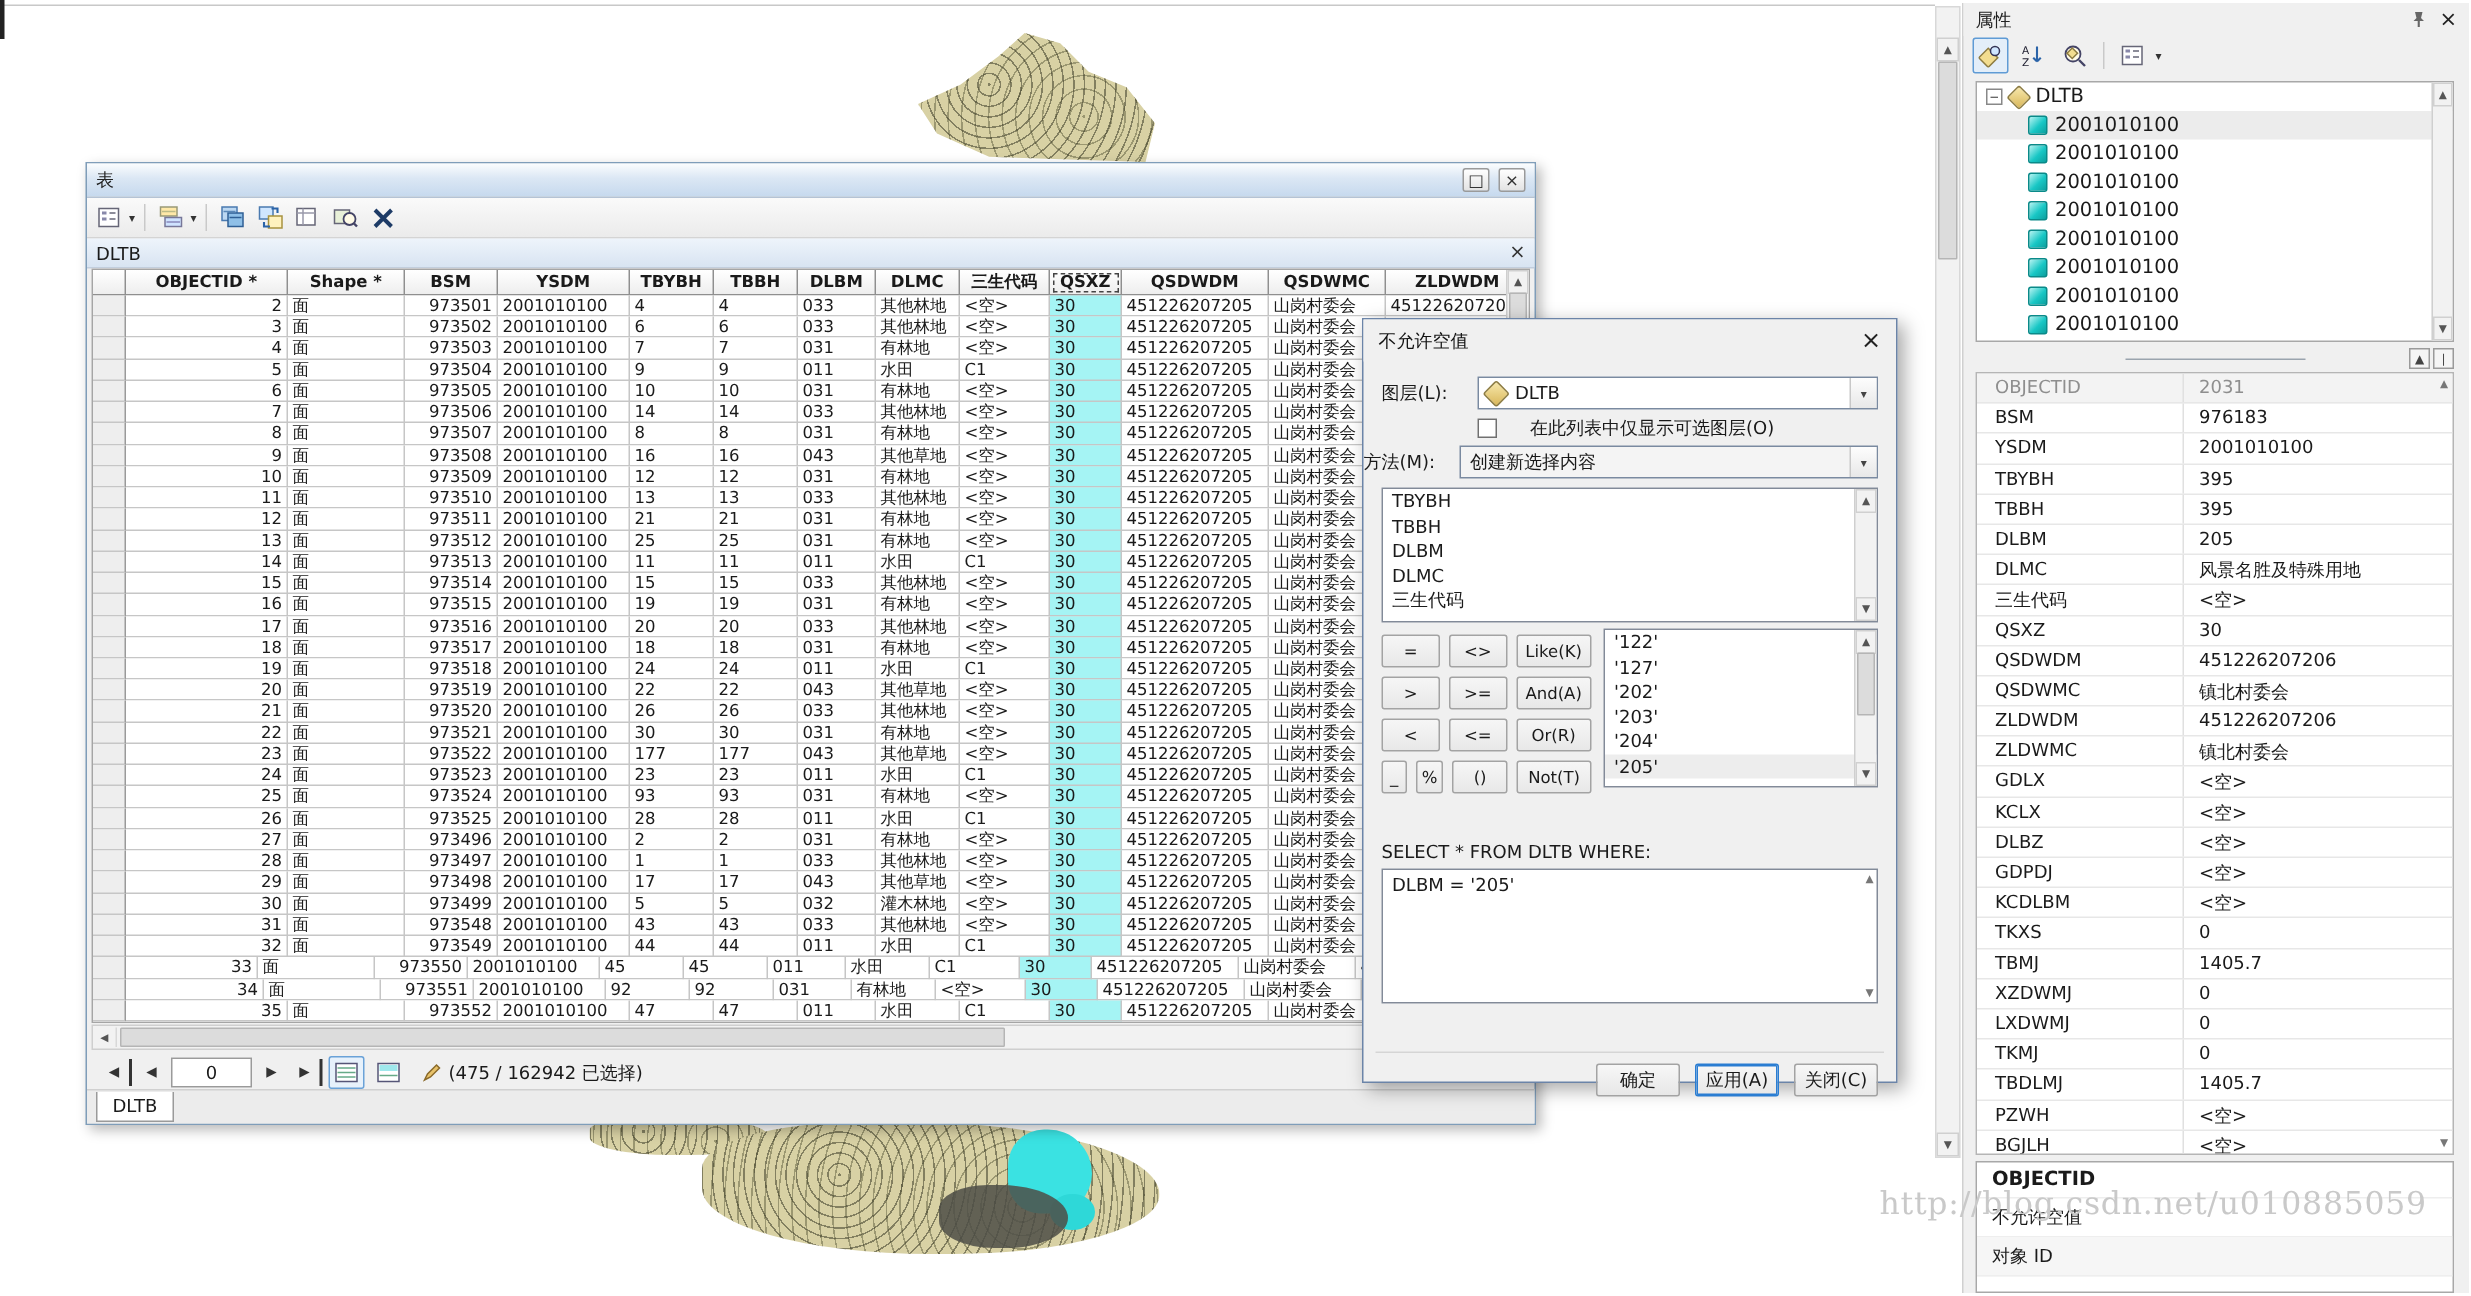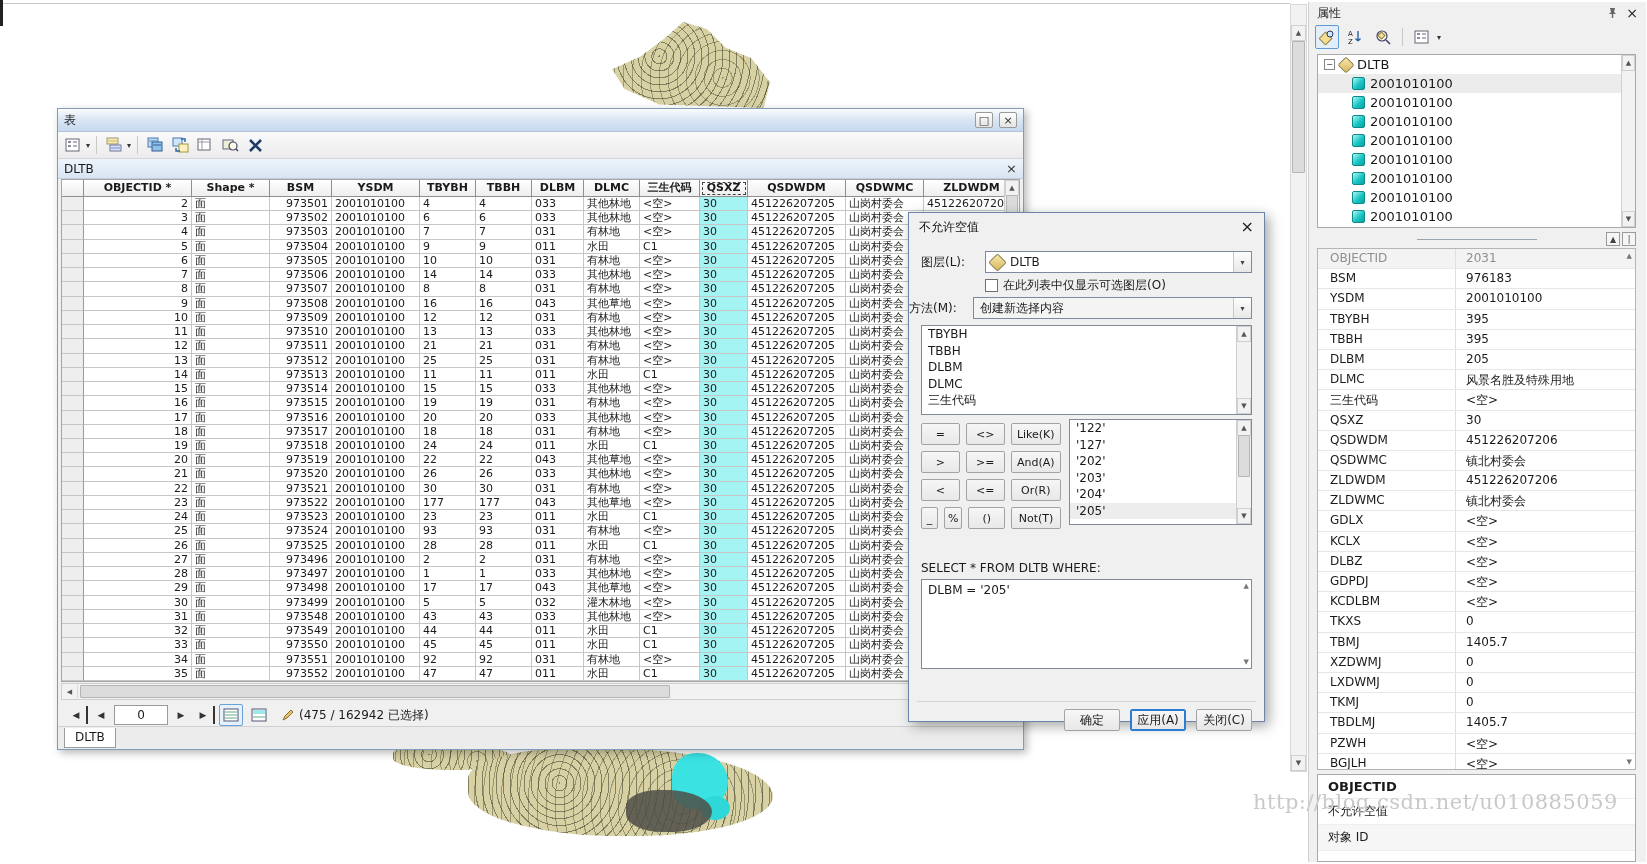--- a/index.html
+++ b/index.html
@@ -738,37 +738,37 @@
             <div class="td" style="width: 52px;">011</div>
             <div class="td" style="width: 56px;">水田</div>
             <div class="td" style="width: 60px;">C1</div>
             <div class="td cyan" style="width: 48px;">30</div>
             <div class="td" style="width: 98px;">451226207205</div>
             <div class="td" style="width: 78px;">山岗村委会</div>
             <div class="td" style="width: 96px;">451226207205</div>
           </div>
           <div class="tr">
             <div class="td sel" style="width: 22px;"></div>
-            <div class="td num" style="width: 108px;">33</div>
+            <div class="td num" style="width: 88px;">33</div>
             <div class="td" style="width: 78px;">面</div>
             <div class="td num" style="width: 62px;">973550</div>
             <div class="td" style="width: 88px;">2001010100</div>
             <div class="td" style="width: 56px;">45</div>
             <div class="td" style="width: 56px;">45</div>
             <div class="td" style="width: 52px;">011</div>
             <div class="td" style="width: 56px;">水田</div>
             <div class="td" style="width: 60px;">C1</div>
             <div class="td cyan" style="width: 48px;">30</div>
             <div class="td" style="width: 98px;">451226207205</div>
             <div class="td" style="width: 78px;">山岗村委会</div>
             <div class="td" style="width: 96px;">451226207205</div>
           </div>
           <div class="tr">
             <div class="td sel" style="width: 22px;"></div>
-            <div class="td num" style="width: 108px;">34</div>
+            <div class="td num" style="width: 92px;">34</div>
             <div class="td" style="width: 78px;">面</div>
             <div class="td num" style="width: 62px;">973551</div>
             <div class="td" style="width: 88px;">2001010100</div>
             <div class="td" style="width: 56px;">92</div>
             <div class="td" style="width: 56px;">92</div>
             <div class="td" style="width: 52px;">031</div>
             <div class="td" style="width: 56px;">有林地</div>
             <div class="td" style="width: 60px;">&lt;空&gt;</div>
             <div class="td cyan" style="width: 48px;">30</div>
             <div class="td" style="width: 98px;">451226207205</div>
@@ -847,21 +847,21 @@
 
   <div class="row" style="position:absolute;left:12px;right:12px;top:38px">
     <span style="width:64px">图层(L):</span>
     <div class="combo" style="flex:1;padding-left:5px;gap:6px">
       <span class="diamond"></span>
       <span>DLTB</span>
       <span class="dd">▾</span>
     </div>
   </div>
 
-  <div class="row" style="position:absolute;left:76px;top:64px;gap:5px">
+  <div class="row" style="position:absolute;left:76px;top:64px;gap:22px">
     <span style="width:11px;height:11px;background:#fff;border:1px solid #707070;flex:none"></span>
     <span>在此列表中仅显示可选图层(O)</span>
   </div>
 
   <div class="row" style="position:absolute;left:0;right:12px;top:84px">
     <span style="width:64px">方法(M):</span>
     <div class="combo flat" style="flex:1;padding-left:6px">
       <span>创建新选择内容</span>
       <span class="dd">▾</span>
     </div>

